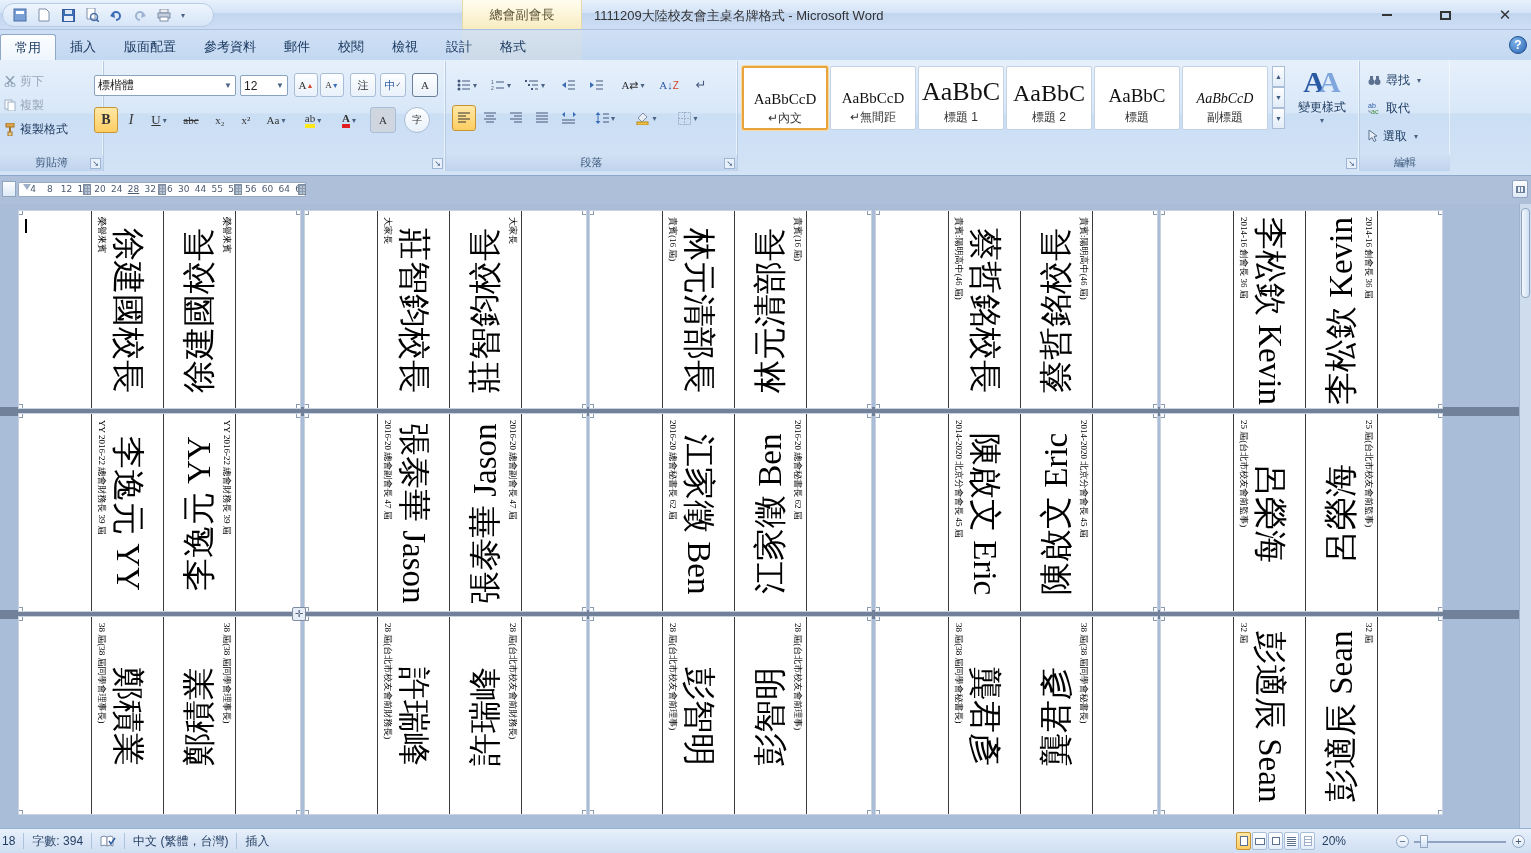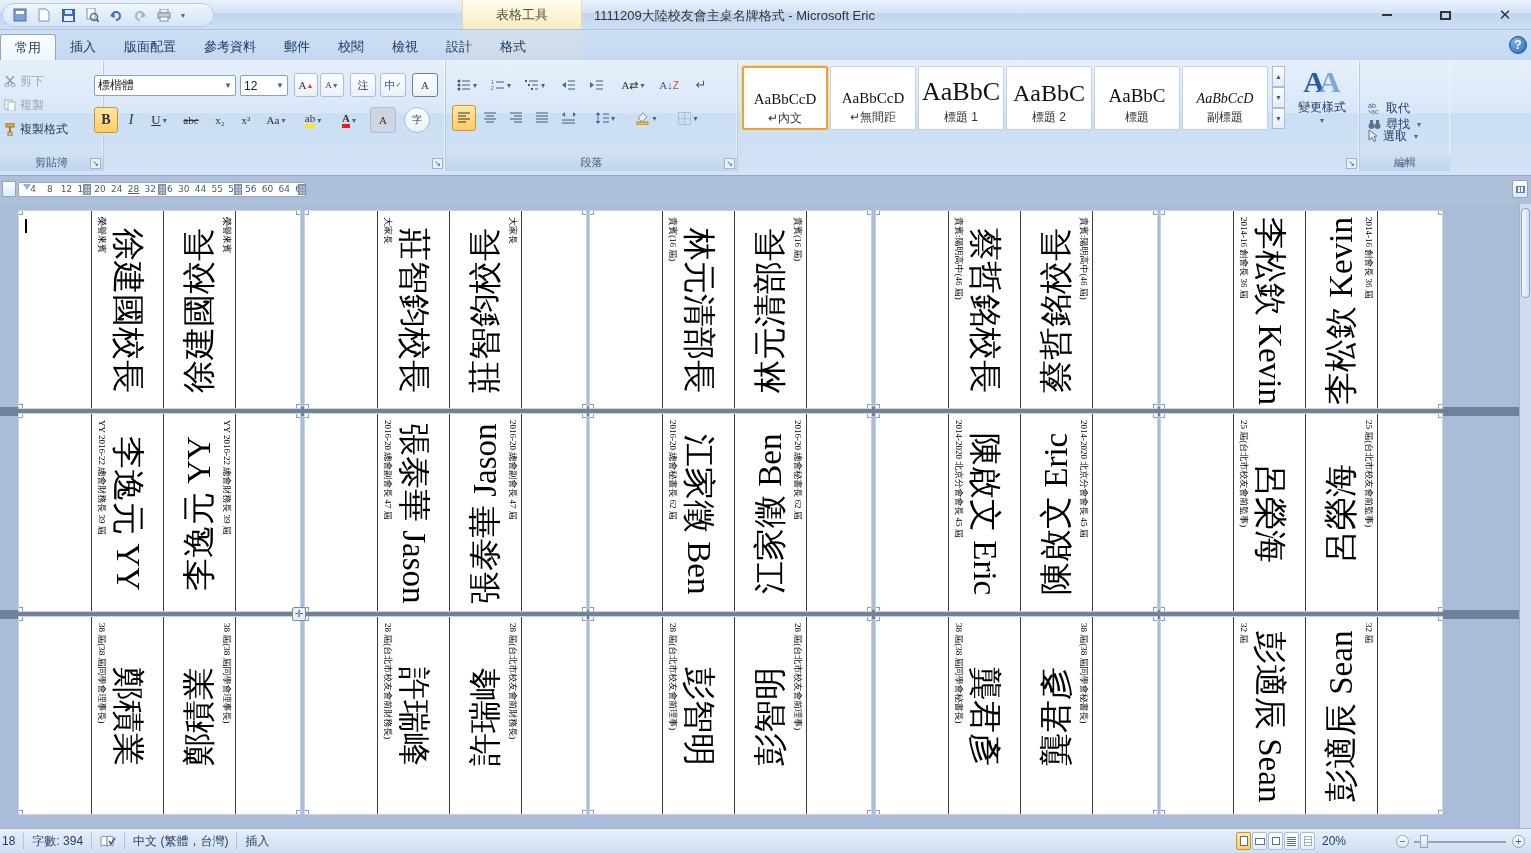--- a/index.html
+++ b/index.html
@@ -166,22 +166,22 @@
       </span>
     <span class="qbtn">
         <svg width="14" height="13">
           <rect x="3" y="0" width="8" height="4" fill="#eee" stroke="#7d8ea6"></rect>
           <rect x="1" y="4" width="12" height="5" fill="#c4cedd" stroke="#7d8ea6"></rect>
           <rect x="3" y="8" width="8" height="4" fill="#fff" stroke="#7d8ea6"></rect>
         </svg>
       </span>
     <span class="qbtn" style="width:12px;color:#4a6284;font-size:8px;">▾</span>
   </div>
-  <div id="ctxhdr">表格工具</div>
-  <div id="doctitle">1111209大陸校友會主桌名牌格式 - Microsoft Eric</div>
+  <div id="ctxhdr">總會副會長</div>
+  <div id="doctitle">1111209大陸校友會主桌名牌格式 - Microsoft Word</div>
   <div class="winctl" id="btn-min">
       <i></i>
     </div>
   <div class="winctl" id="btn-max">
       <i></i>
     </div>
   <div class="winctl" id="btn-close">✕</div>
 </div>
 
 <div id="tabrow">
@@ -463,21 +463,21 @@
     </div>
     <div id="chgstyle">
       <div class="aa"><span class="a1">A</span><span class="a2">A</span></div>
       <div>變更樣式</div>
       <div style="font-size:8px;color:#4a6284;">▾</div>
     </div>
     <div class="dlg">↘</div>
   </div>
 
   <div class="grp" id="g-edit">
-    <div class="editrow" style="top:8px;margin-top:44px;">
+    <div class="editrow" style="top:8px;">
       <svg width="13" height="11">
           <circle cx="3.5" cy="7" r="3" fill="#5b718f"></circle>
           <circle cx="9.5" cy="7" r="3" fill="#5b718f"></circle>
           <rect x="2" y="1" width="3" height="4" fill="#5b718f"></rect>
           <rect x="8" y="1" width="3" height="4" fill="#5b718f"></rect>
         </svg>
       <span>尋找</span>
         <span class="darr">▾</span>
     </div>
     <div class="editrow" style="top:36px;">

